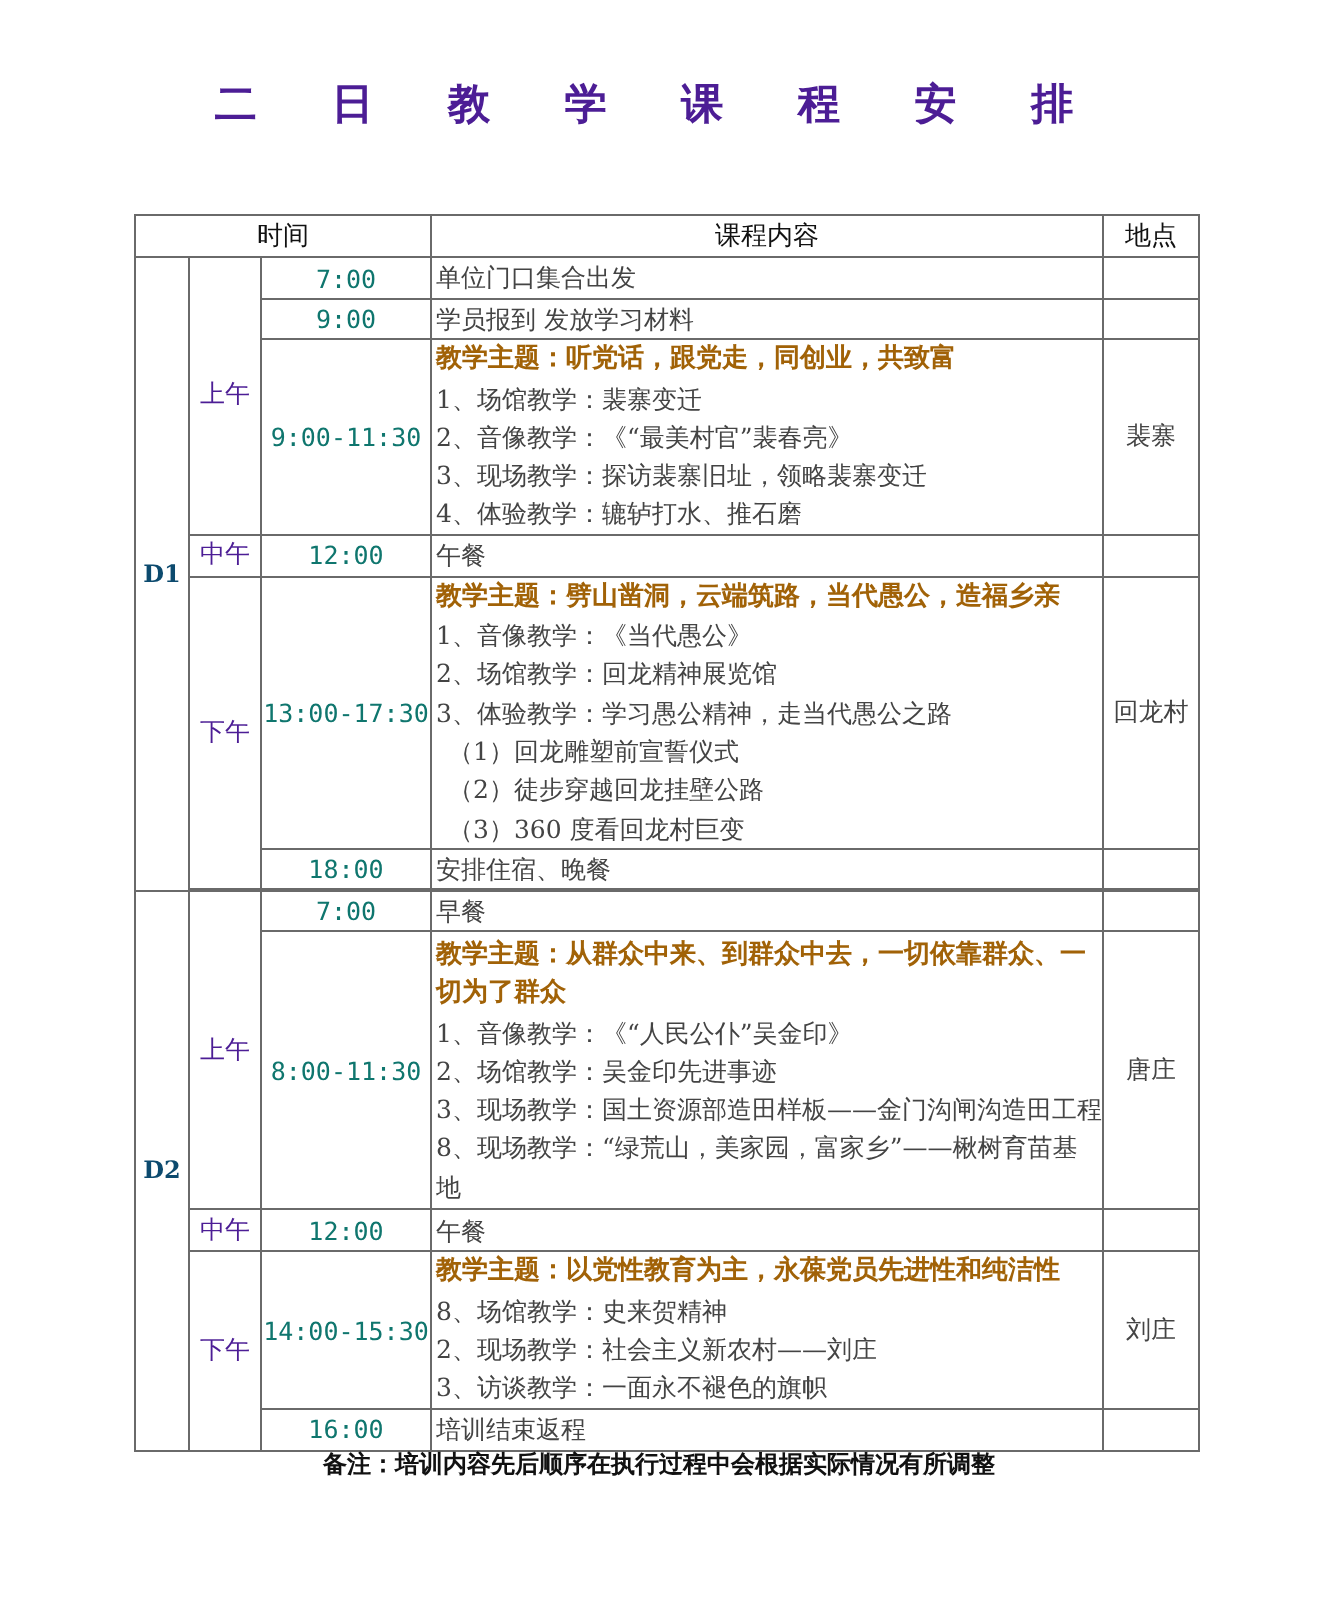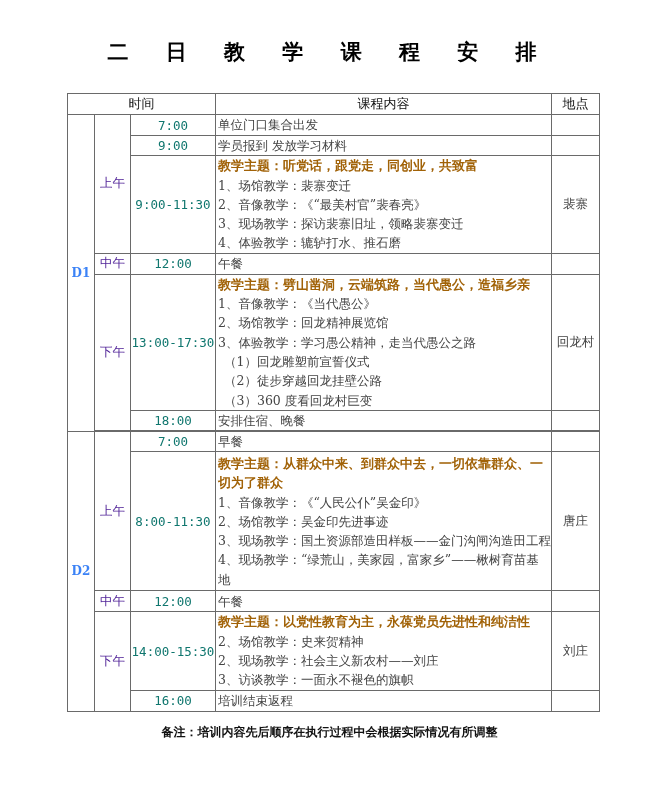--- a/index.html
+++ b/index.html
@@ -1,25 +1,25 @@
 <!DOCTYPE html>
 <html><head>
 <meta charset="utf-8">
 <style>
   html, body { margin: 0; padding: 0; background: #ffffff; }
   body { width: 659px; height: 800px; position: relative; overflow: hidden;
          font-family: "DejaVu Serif", "Liberation Serif", serif; color: #2a2a2a; }
   .title { position: absolute; top: 38px; left: 0; width: 659px; text-align: center;
            font-family: "DejaVu Sans", "Liberation Sans", sans-serif; font-size: 21px; font-weight: bold;
-           letter-spacing: 15px; color: #000000; }
-  table.sched { position: absolute; left: 67px; top: 93px; border-collapse: collapse;
+           letter-spacing: 15px; color: #4c1d95; }
+  table.sched { position: absolute; left: 67px; top: 107px; border-collapse: collapse;
                 table-layout: fixed; width: 532px; font-size: 12.5px; }
   table.sched td, table.sched th { border: 1px solid #6a6a6a; padding: 0; }
   table.sched th { font-weight: normal; font-size: 13px; height: 20px; color: #111; }
-  .c-day { width: 26px; text-align: center; font-weight: bold; font-size: 12px; color: #3b82f6; }
+  .c-day { width: 26px; text-align: center; font-weight: bold; font-size: 12px; color: #0c4a6e; }
   .c-period { width: 35px; text-align: center; color: #4c1d95; }
   .c-time { width: 84px; text-align: center; font-family: "DejaVu Sans Mono", "Liberation Mono", monospace; font-size: 12.5px; color: #0f766e; }
   .c-content { width: 335px; text-align: left; padding-left: 2px !important; line-height: 19.3px; color: #444; }
   .c-place { width: 46px; text-align: center; color: #444; }
   .theme { font-weight: bold; color: #a16207; font-family: "DejaVu Sans", "Liberation Sans", sans-serif; font-size: 13px; }
   .sub { padding-left: 6px; }
   .line { display: block; white-space: nowrap; }
   .wrap { white-space: normal; }
   .note { position: absolute; top: 724px; left: 0; width: 659px; text-align: center;
           font-family: "DejaVu Sans", "Liberation Sans", sans-serif; font-weight: bold; font-size: 12px; color: #111; }
@@ -113,38 +113,38 @@
         </td>
     <td class="c-place"></td>
   </tr>
   <tr style="height:139px">
     <td class="c-time">8:00-11:30</td>
     <td class="c-content">
       <span class="line wrap theme">教学主题：从群众中来、到群众中去，一切依靠群众、一切为了群众</span>
       <span class="line">1、音像教学：《“人民公仆”吴金印》</span>
       <span class="line">2、场馆教学：吴金印先进事迹</span>
       <span class="line wrap">3、现场教学：国土资源部造田样板——金门沟闸沟造田工程</span>
-      <span class="line wrap">4、现场教学：“绿荒山，美家园，富家乡”——楸树育苗基地</span>
+      <span class="line wrap">8、现场教学：“绿荒山，美家园，富家乡”——楸树育苗基地</span>
     </td>
     <td class="c-place">唐庄</td>
   </tr>
   <tr style="height:21px">
     <td class="c-period">中午</td>
     <td class="c-time">12:00</td>
     <td class="c-content">
           <span class="line">午餐</span>
         </td>
     <td class="c-place"></td>
   </tr>
   <tr style="height:76px">
     <td rowspan="2" class="c-period">下午</td>
     <td class="c-time">14:00-15:30</td>
     <td class="c-content">
       <span class="line theme">教学主题：以党性教育为主，永葆党员先进性和纯洁性</span>
-      <span class="line">2、场馆教学：史来贺精神</span>
+      <span class="line">8、场馆教学：史来贺精神</span>
       <span class="line">2、现场教学：社会主义新农村——刘庄</span>
       <span class="line">3、访谈教学：一面永不褪色的旗帜</span>
     </td>
     <td class="c-place">刘庄</td>
   </tr>
   <tr style="height:21px">
     <td class="c-time">16:00</td>
     <td class="c-content">
           <span class="line">培训结束返程</span>
         </td>

